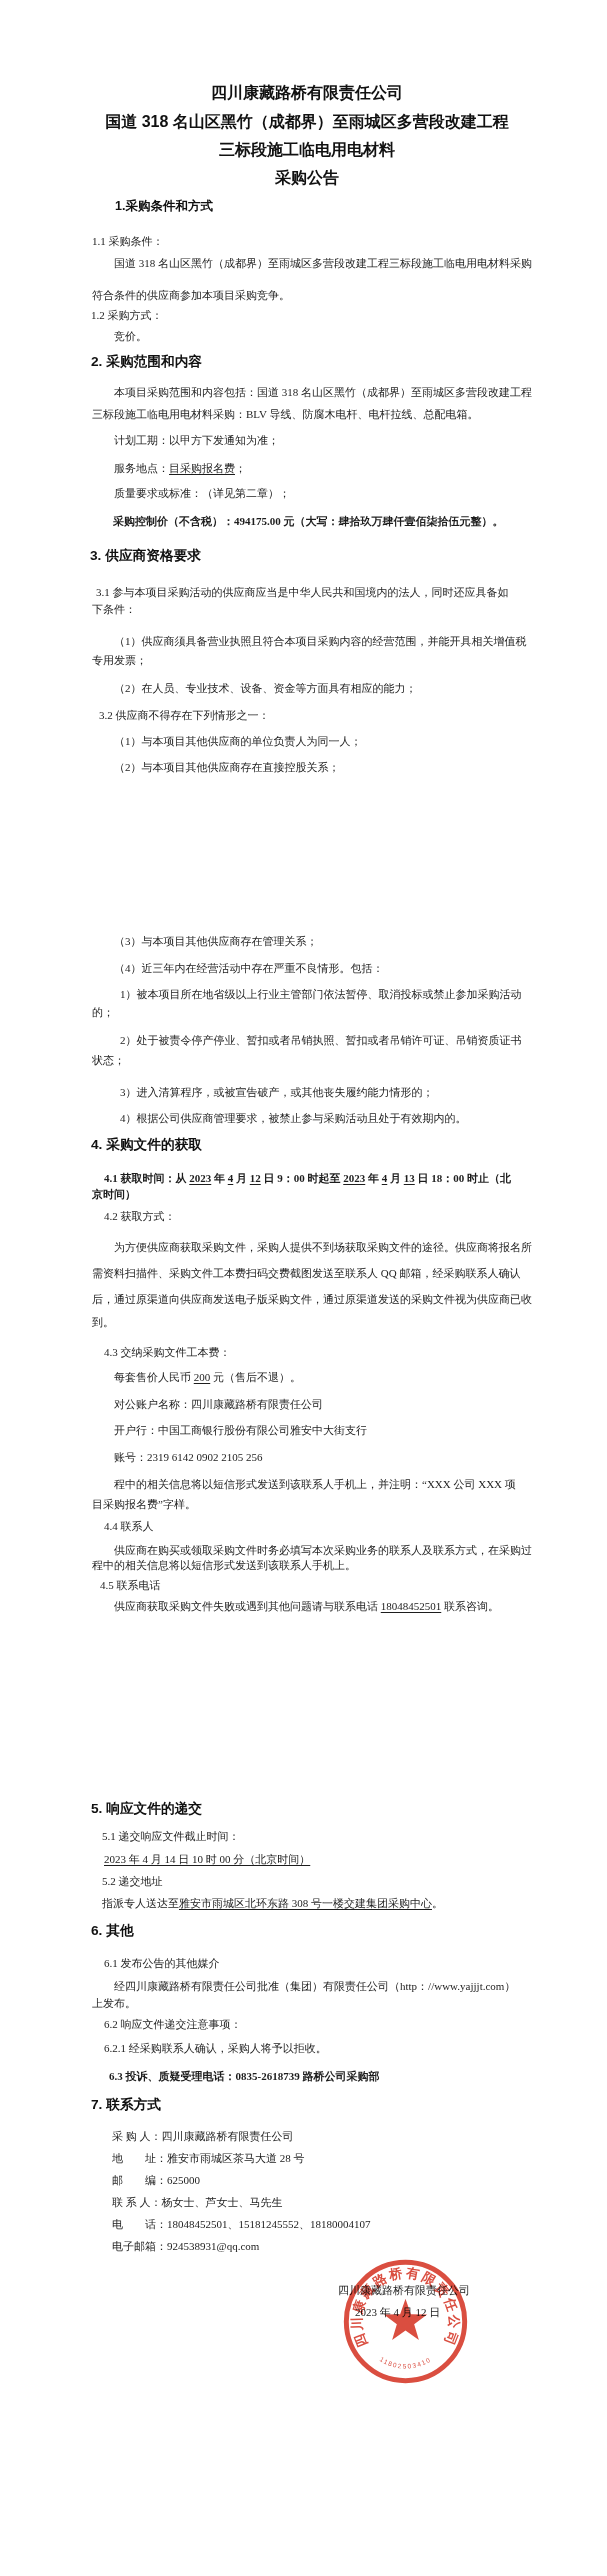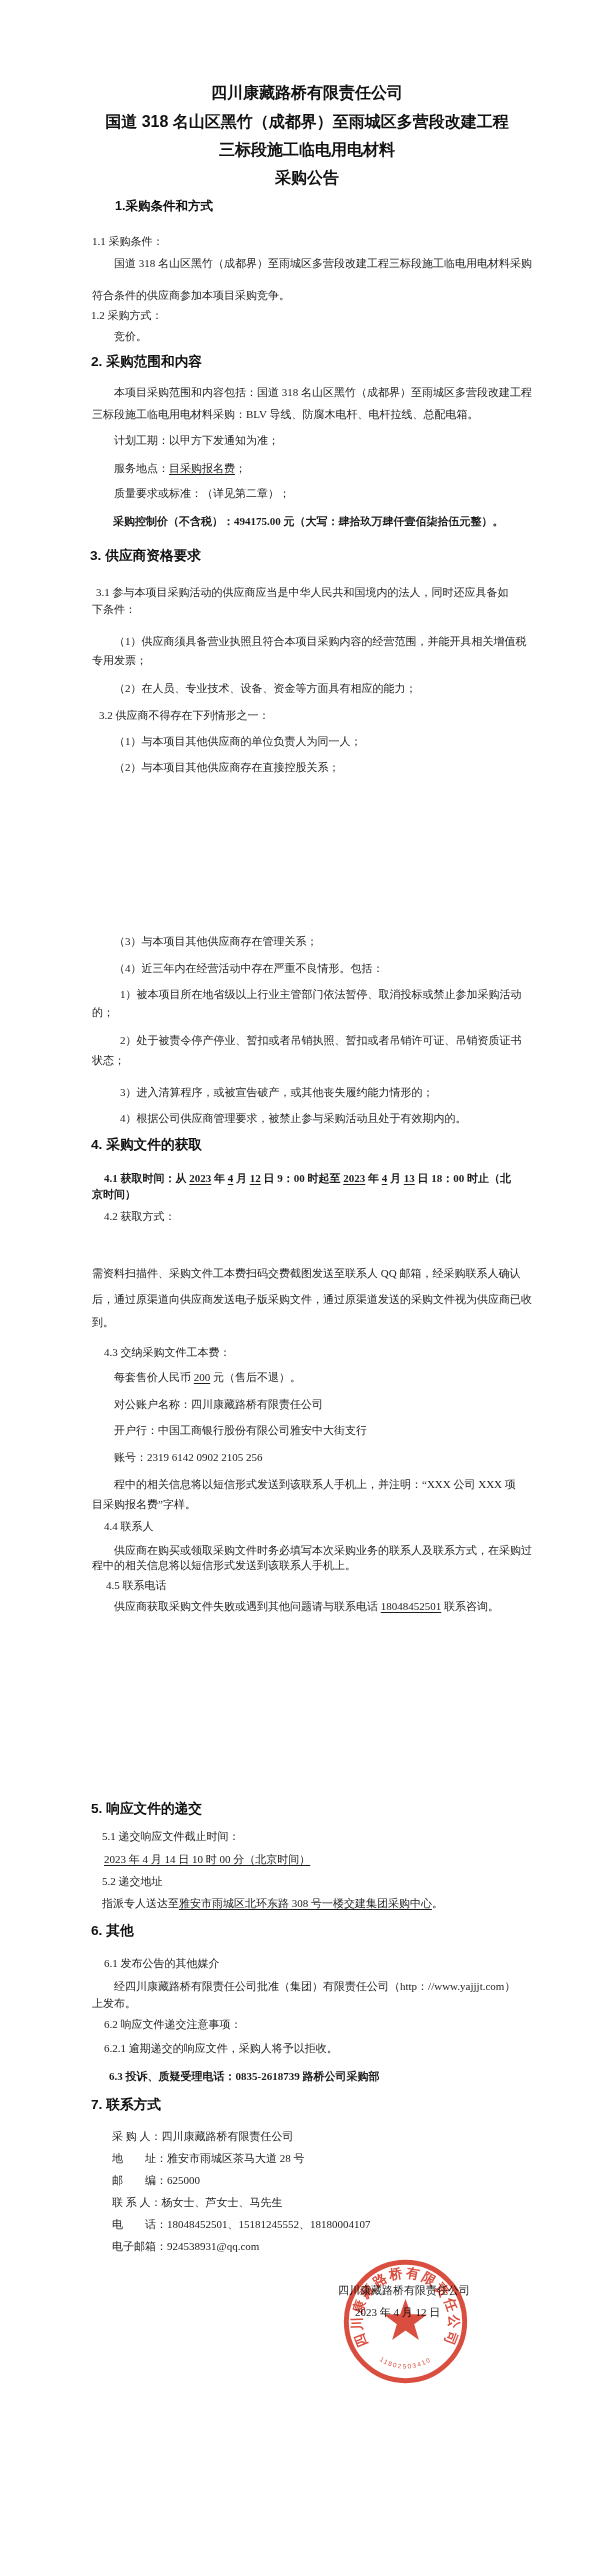--- a/index.html
+++ b/index.html
@@ -67,48 +67,49 @@
   <div class="line" style="left:92px;top:1005px">的；</div>
   <div class="line" style="left:120px;top:1033px">2）处于被责令停产停业、暂扣或者吊销执照、暂扣或者吊销许可证、吊销资质证书</div>
   <div class="line" style="left:92px;top:1053px">状态；</div>
   <div class="line" style="left:120px;top:1085px">3）进入清算程序，或被宣告破产，或其他丧失履约能力情形的；</div>
   <div class="line" style="left:120px;top:1111px">4）根据公司供应商管理要求，被禁止参与采购活动且处于有效期内的。</div>
 
   <div class="hd" style="left:91px;top:1137px">4. 采购文件的获取</div>
   <div class="line b" style="left:104px;top:1171px"><span>4.1 获取时间：从 </span><span class="useg">2023</span><span> 年 </span><span class="useg">4</span><span> 月 </span><span class="useg">12</span><span> 日 9：00 时起至 </span><span class="useg">2023</span><span> 年 </span><span class="useg">4</span><span> 月 </span><span class="useg">13</span><span> 日 18：00 时止（北</span></div>
   <div class="line b" style="left:92px;top:1187px">京时间）</div>
   <div class="line" style="left:104px;top:1209px">4.2 获取方式：</div>
+  <div class="line" style="left:114px;top:1240px">为方便供应商获取采购文件，采购人提供不到场获取采购文件的途径。供应商将报名所</div>
   <div class="line" style="left:92px;top:1266px">需资料扫描件、采购文件工本费扫码交费截图发送至联系人 QQ 邮箱，经采购联系人确认</div>
   <div class="line" style="left:92px;top:1292px">后，通过原渠道向供应商发送电子版采购文件，通过原渠道发送的采购文件视为供应商已收</div>
   <div class="line" style="left:92px;top:1315px">到。</div>
   <div class="line" style="left:104px;top:1345px">4.3 交纳采购文件工本费：</div>
   <div class="line" style="left:114px;top:1370px"><span>每套售价人民币 </span><span class="useg">200</span><span> 元（售后不退）。</span></div>
   <div class="line" style="left:114px;top:1397px">对公账户名称：四川康藏路桥有限责任公司</div>
   <div class="line" style="left:114px;top:1423px">开户行：中国工商银行股份有限公司雅安中大街支行</div>
   <div class="line" style="left:114px;top:1450px">账号：2319 6142 0902 2105 256</div>
   <div class="line" style="left:114px;top:1477px">程中的相关信息将以短信形式发送到该联系人手机上，并注明：“XXX 公司 XXX 项</div>
   <div class="line" style="left:92px;top:1497px">目采购报名费”字样。</div>
   <div class="line" style="left:104px;top:1519px">4.4 联系人</div>
   <div class="line" style="left:114px;top:1543px">供应商在购买或领取采购文件时务必填写本次采购业务的联系人及联系方式，在采购过</div>
   <div class="line" style="left:92px;top:1558px">程中的相关信息将以短信形式发送到该联系人手机上。</div>
-  <div class="line" style="left:106px;top:1578px">4.5 联系电话</div>
+  <div class="line" style="left:100px;top:1578px">4.5 联系电话</div>
   <div class="line" style="left:114px;top:1599px"><span>供应商获取采购文件失败或遇到其他问题请与联系电话 </span><span class="useg">18048452501</span><span> 联系咨询。</span></div>
 
   <div class="hd" style="left:91px;top:1801px">5. 响应文件的递交</div>
   <div class="line" style="left:102px;top:1829px">5.1 递交响应文件截止时间：</div>
   <div class="line ul" style="left:104px;top:1852px">2023 年 4 月 14 日 10 时 00 分（北京时间）</div>
   <div class="line" style="left:102px;top:1874px">5.2 递交地址</div>
   <div class="line" style="left:102px;top:1896px"><span>指派专人送达至</span><span class="useg">雅安市雨城区北环东路 308 号一楼交建集团采购中心</span><span>。</span></div>
 
   <div class="hd" style="left:91px;top:1923px">6. 其他</div>
   <div class="line" style="left:104px;top:1956px">6.1 发布公告的其他媒介</div>
   <div class="line" style="left:114px;top:1979px">经四川康藏路桥有限责任公司批准（集团）有限责任公司（http：//www.yajjjt.com）</div>
   <div class="line" style="left:92px;top:1996px">上发布。</div>
   <div class="line" style="left:104px;top:2017px">6.2 响应文件递交注意事项：</div>
-  <div class="line" style="left:104px;top:2041px">6.2.1 逾期递交的响应文件，采购人将予以拒收。</div>
+  <div class="line" style="left:104px;top:2041px">6.2.1 经采购联系人确认，采购人将予以拒收。</div>
   <div class="line b" style="left:109px;top:2069px">6.3 投诉、质疑受理电话：0835-2618739 路桥公司采购部</div>
 
   <div class="hd" style="left:91px;top:2097px">7. 联系方式</div>
   <div class="line" style="left:112px;top:2129px">采 购 人：四川康藏路桥有限责任公司</div>
   <div class="line" style="left:112px;top:2151px">地　　址：雅安市雨城区茶马大道 28 号</div>
   <div class="line" style="left:112px;top:2173px">邮　　编：625000</div>
   <div class="line" style="left:112px;top:2195px">联 系 人：杨女士、芦女士、马先生</div>
   <div class="line" style="left:112px;top:2217px">电　　话：18048452501、15181245552、18180004107</div>
   <div class="line" style="left:112px;top:2239px">电子邮箱：924538931@qq.com</div>
 

